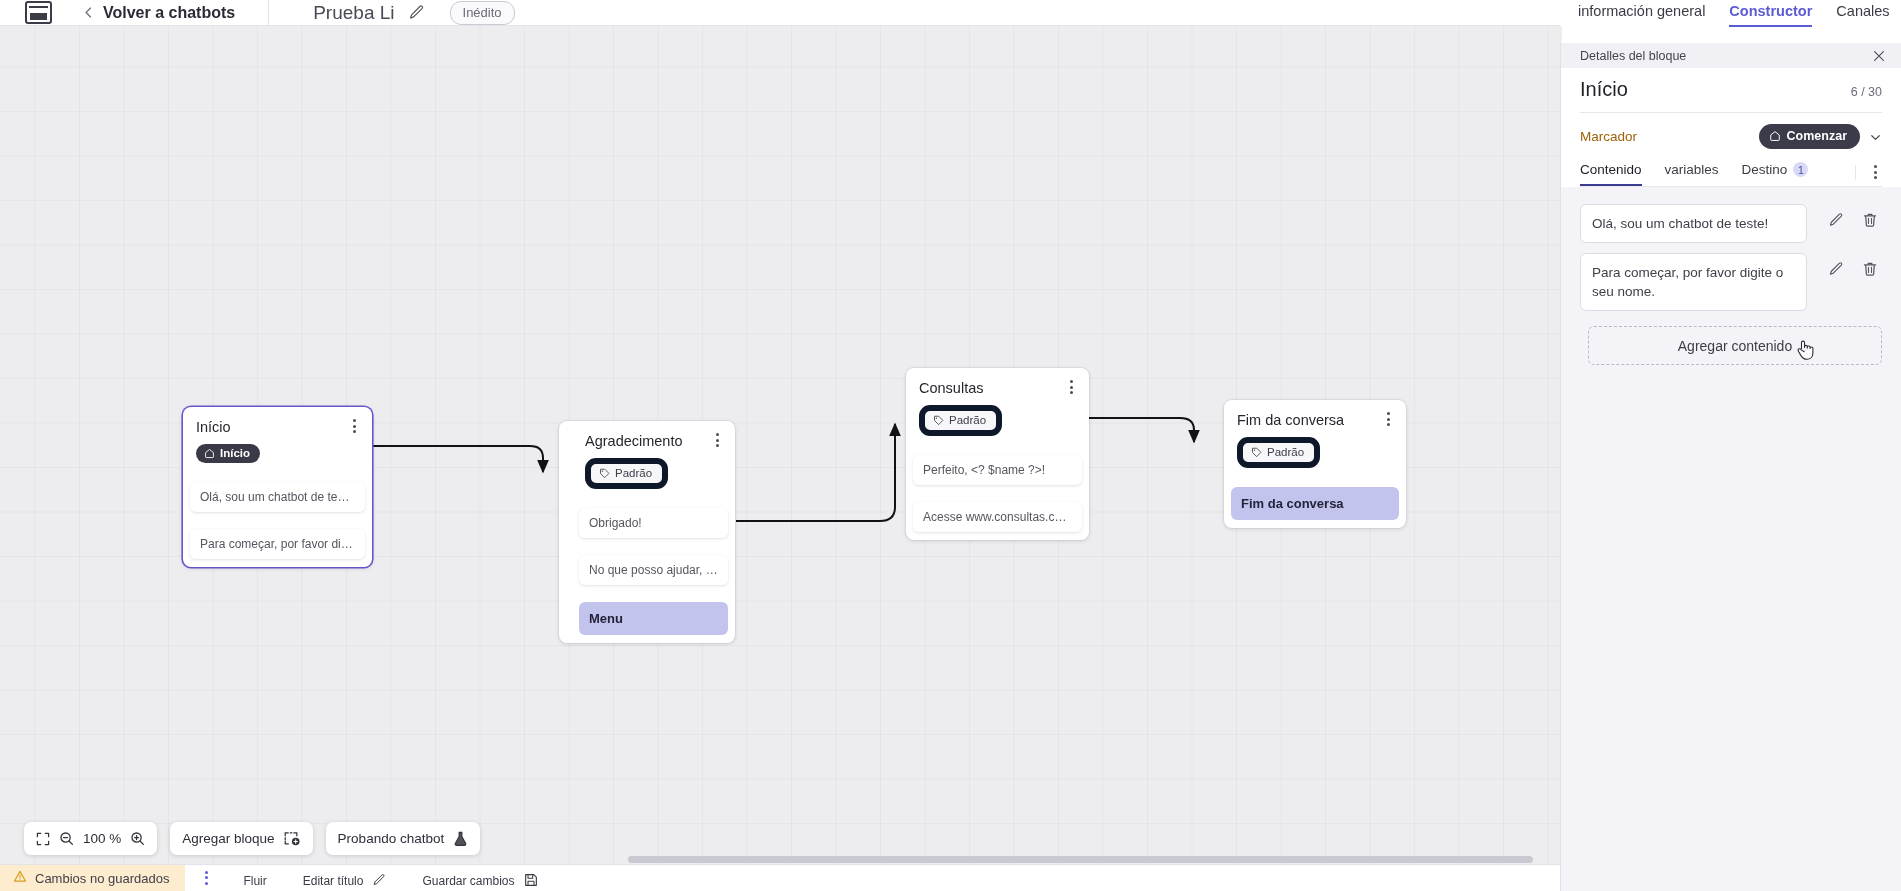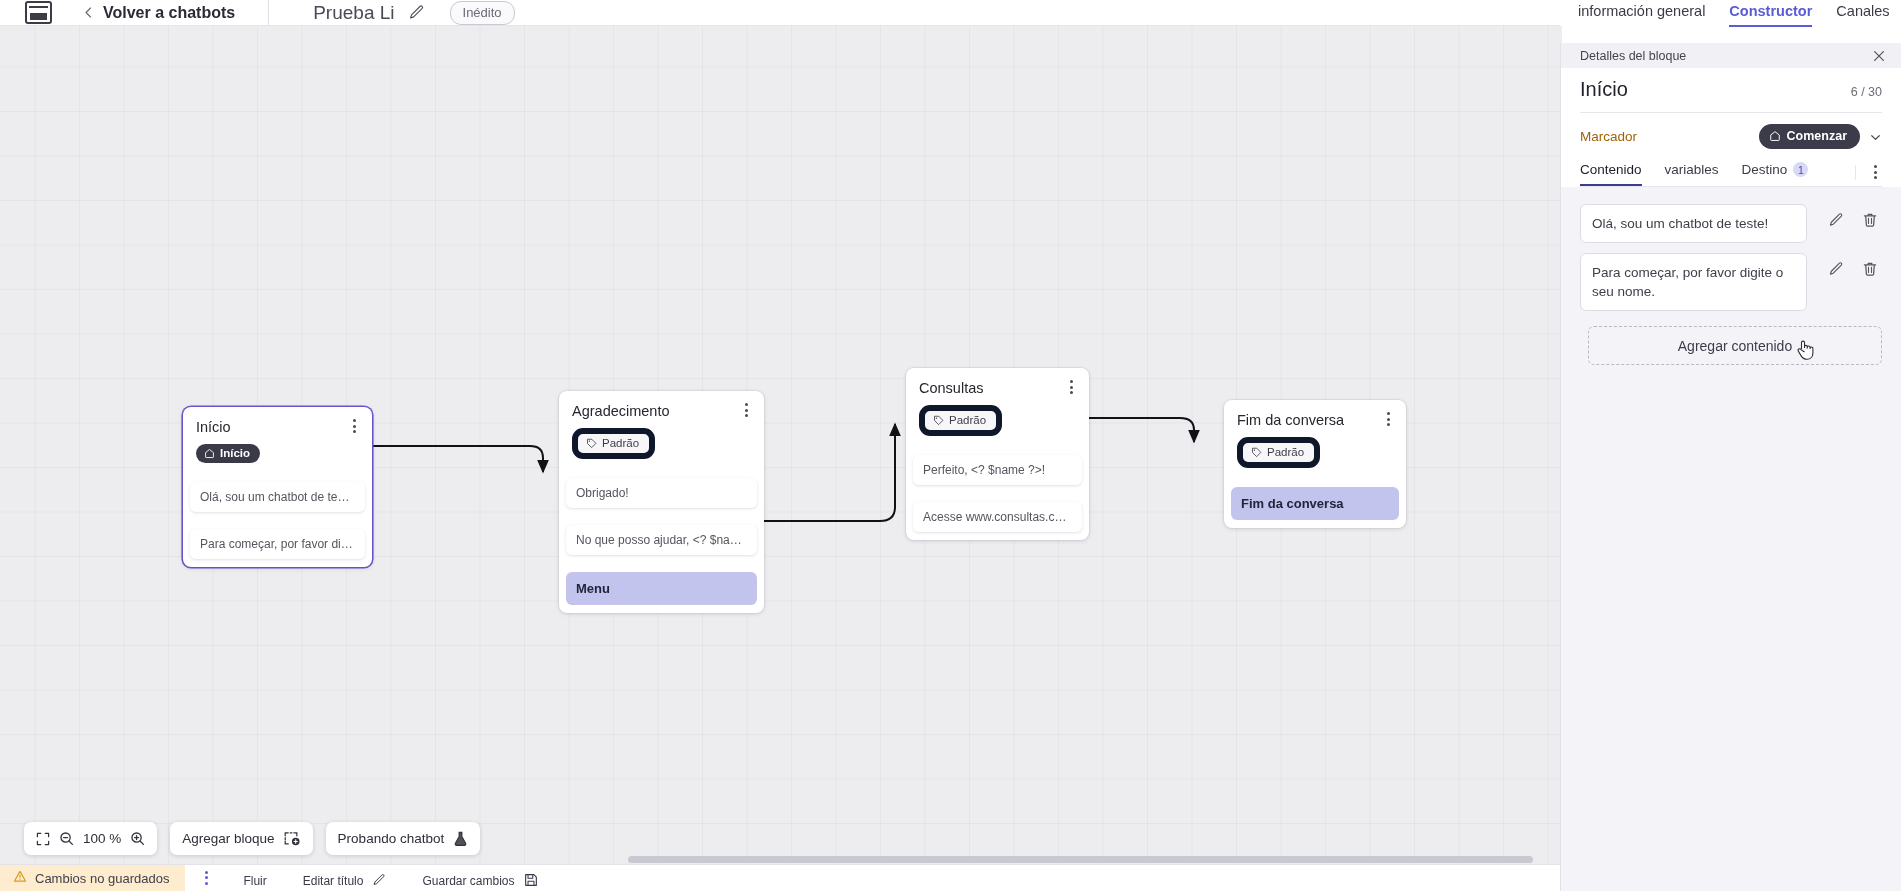--- a/index.html
+++ b/index.html
@@ -286,21 +286,21 @@
           </svg>
         <span>Início</span>
       </span>
     </div>
     <div class="node-body">
       <div class="msg">Olá, sou um chatbot de teste!</div>
       <div class="msg">Para começar, por favor digite o ...</div>
     </div>
   </div>
 
-  <div class="node" style="left:559px; top:365px; width:205px;">
+  <div class="node" style="left:559px; top:395px; width:176px;padding-left:13px;">
     <div class="node-head">
       <div class="node-title">Agradecimento</div>
       <div class="kebab">
           <i></i>
           <i></i>
           <i></i>
         </div>
     </div>
     <div class="node-tagrow">
       <span class="tag default">

